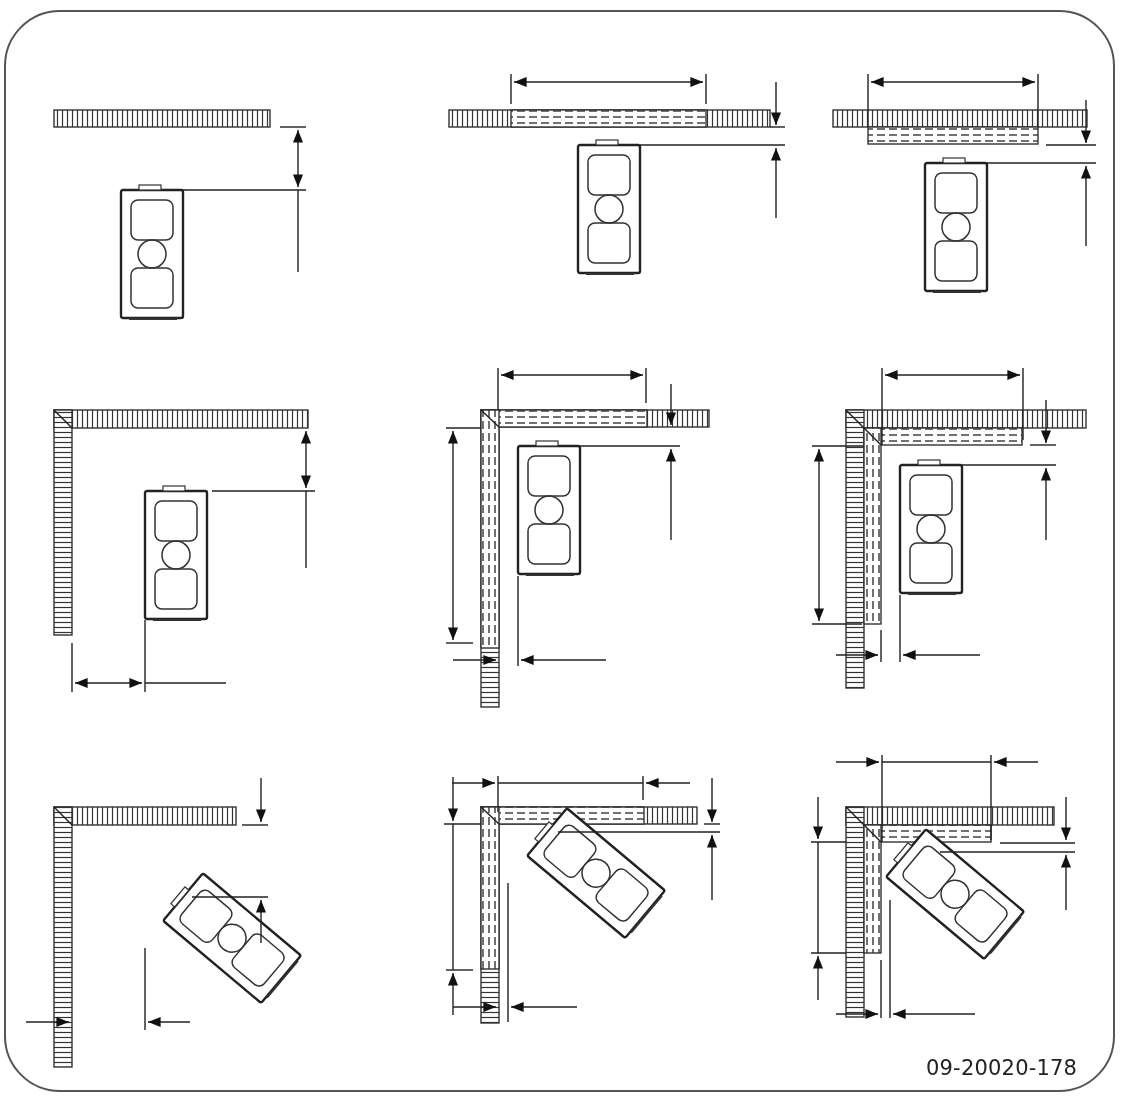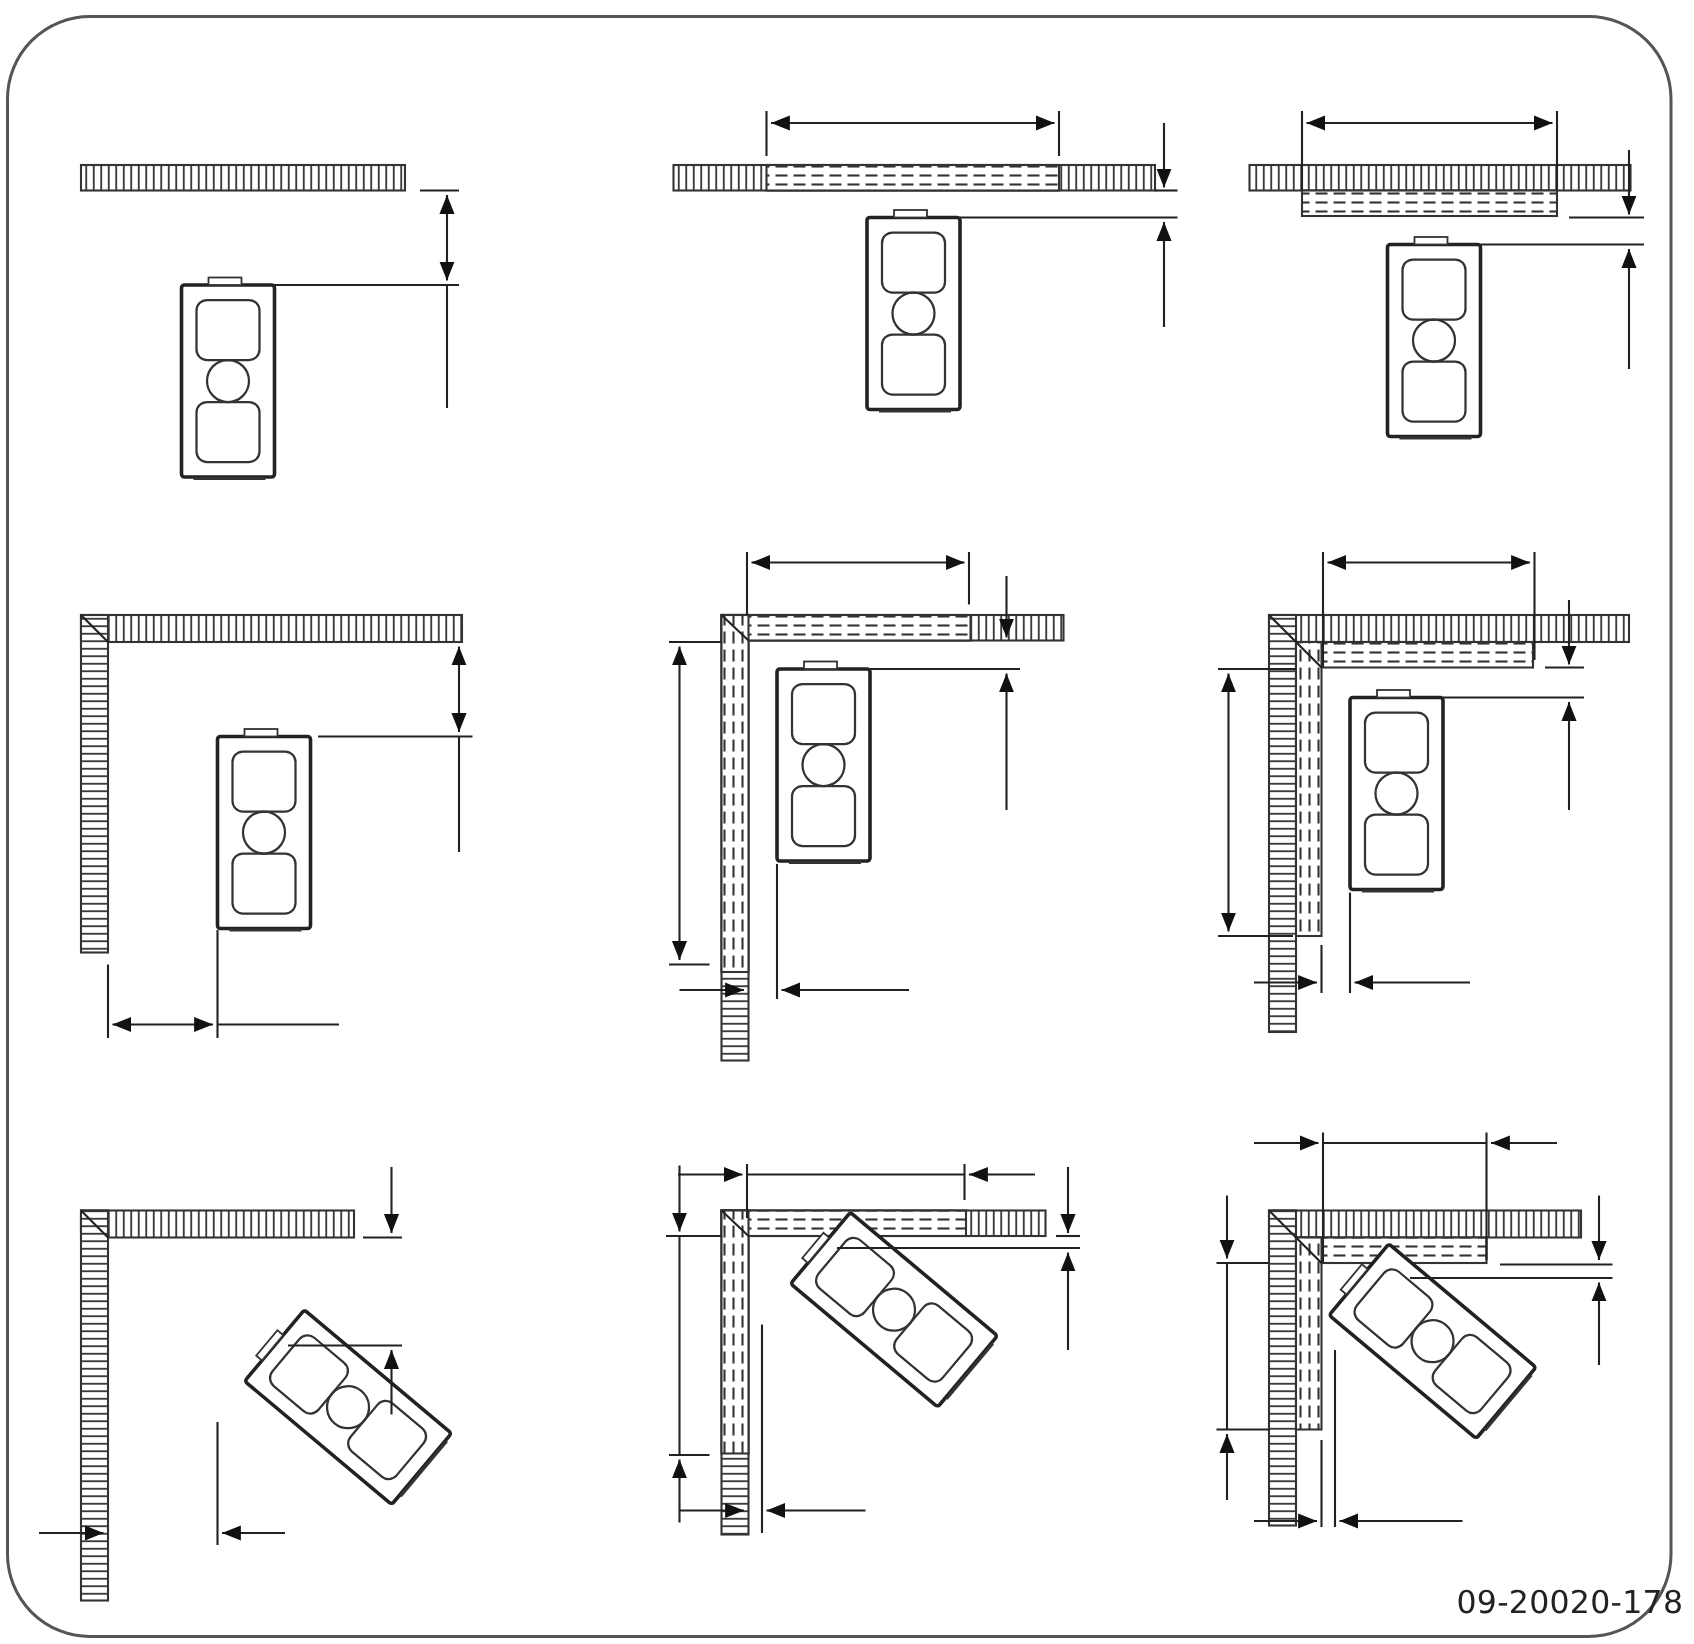--- a/index.html
+++ b/index.html
@@ -1,19 +1,19 @@
 <!DOCTYPE html>
 <html><head>
 <meta charset="utf-8">
 <style>
   html, body { margin:0; padding:0; background:#ffffff; }
   body { width:1129px; height:1096px; position:relative; overflow:hidden; font-family:"DejaVu Sans", sans-serif; }
   #frame { position:absolute; left:4px; top:10px; width:1111px; height:1082px; border:2px solid #555; border-radius:56px; box-sizing:border-box; }
   #canvas { position:absolute; left:0; top:0; }
-  #code { position:absolute; left:971px; top:1056px; font-size:21px; color:#222; letter-spacing:0.2px; font-family:"DejaVu Sans", sans-serif; }
+  #code { position:absolute; left:926px; top:1056px; font-size:21px; color:#222; letter-spacing:0.2px; font-family:"DejaVu Sans", sans-serif; }
 </style>
 </head>
 <body>
 
 <div id="frame"></div>
 
 <svg id="canvas" width="1129" height="1096" viewBox="0 0 1129 1096" xmlns="http://www.w3.org/2000/svg">
   <defs>
     <pattern id="vhatch" width="5" height="10" patternUnits="userSpaceOnUse">
       <rect width="5" height="10" fill="#fff"></rect>

